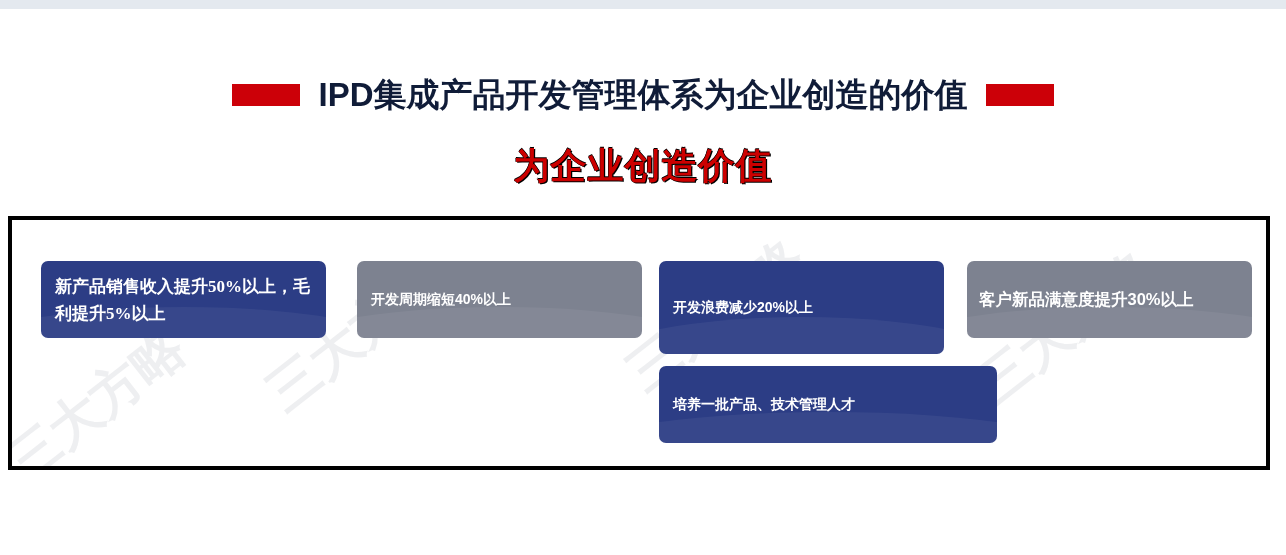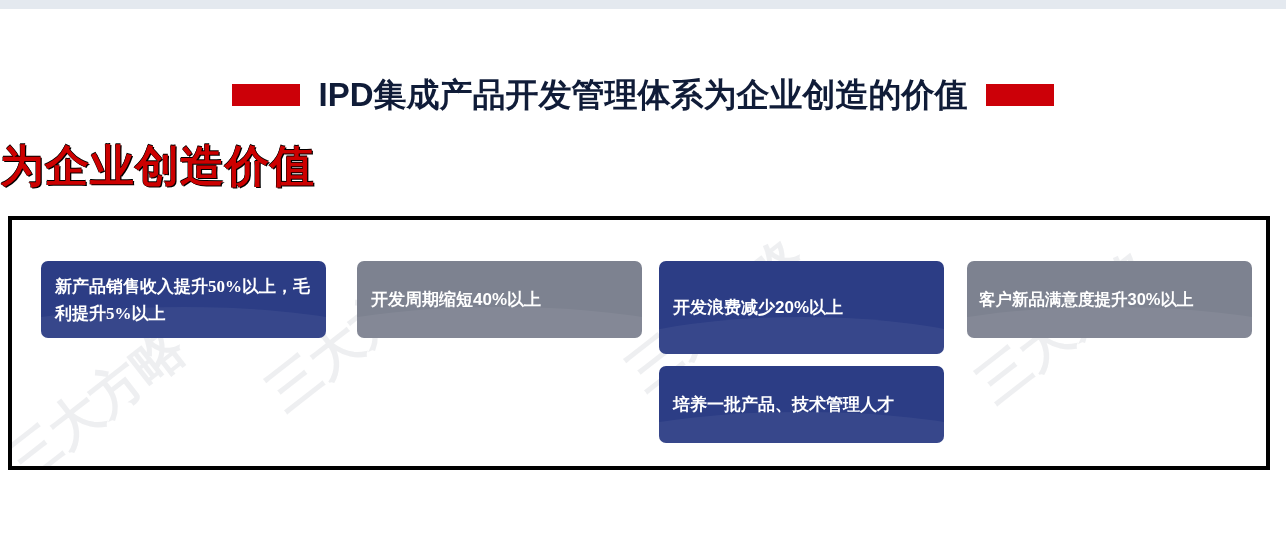--- a/index.html
+++ b/index.html
@@ -48,22 +48,22 @@
     color: #101c38;
     letter-spacing: 0px;
     white-space: nowrap;
     line-height: 32px;
   }
 
   .sub-title {
     position: absolute;
     left: 0; top: 143px;
     width: 1286px;
-    text-align: left;
-    font-size: 44px;
+    text-align: center;
+    font-size: 36px;
     font-weight: bold;
     color: #cc0000;
     letter-spacing: 1px;
     line-height: 46px;
     text-shadow:
       1.3px 1.3px 0 #000,
       -0.6px 0 0 #000,
       0 -0.6px 0 #000;
   }
 
@@ -103,21 +103,21 @@
 
   
   .card {
     position: absolute;
     border-radius: 7px;
     box-sizing: border-box;
     display: flex;
     align-items: center;
     color: #ffffff;
     font-weight: bold;
-    font-size: 17px;
+    font-size: 14px;
     line-height: 27px;
     padding: 0 14px;
     overflow: hidden;
   }
   .card .card-text { position: relative; z-index: 2; display: block; }
 
   
   .card::after {
     content: "";
     position: absolute;
@@ -134,21 +134,21 @@
   .card.gray { background: #7d8290; }
 
   
   .c1 { left: 29px;  top: 41px; width: 285px; height: 77px; }
   .c2 { left: 345px; top: 41px; width: 285px; height: 77px; }
   .c3 { left: 647px; top: 41px; width: 285px; height: 93px; }
   .c4 { left: 955px; top: 41px; width: 285px; height: 77px; }
   
   .c5 { left: 29px;  top: 146px; width: 285px; height: 77px; }
   .c6 { left: 345px; top: 146px; width: 285px; height: 77px; }
-  .c7 { left: 647px; top: 146px; width: 285px; height: 77px; text-align: right; }
+  .c7 { left: 647px; top: 146px; width: 338px; height: 77px; text-align: right; }
 
   .c1 { font-size: 17px; font-family: Liberation Serif, serif; }
   .c4 { font-size: 16.5px; padding: 9px 12px; }
   .c5 { font-size: 17px; }
 </style>
 </head>
 <body>
 
 <div class="top-strip"></div>
 

